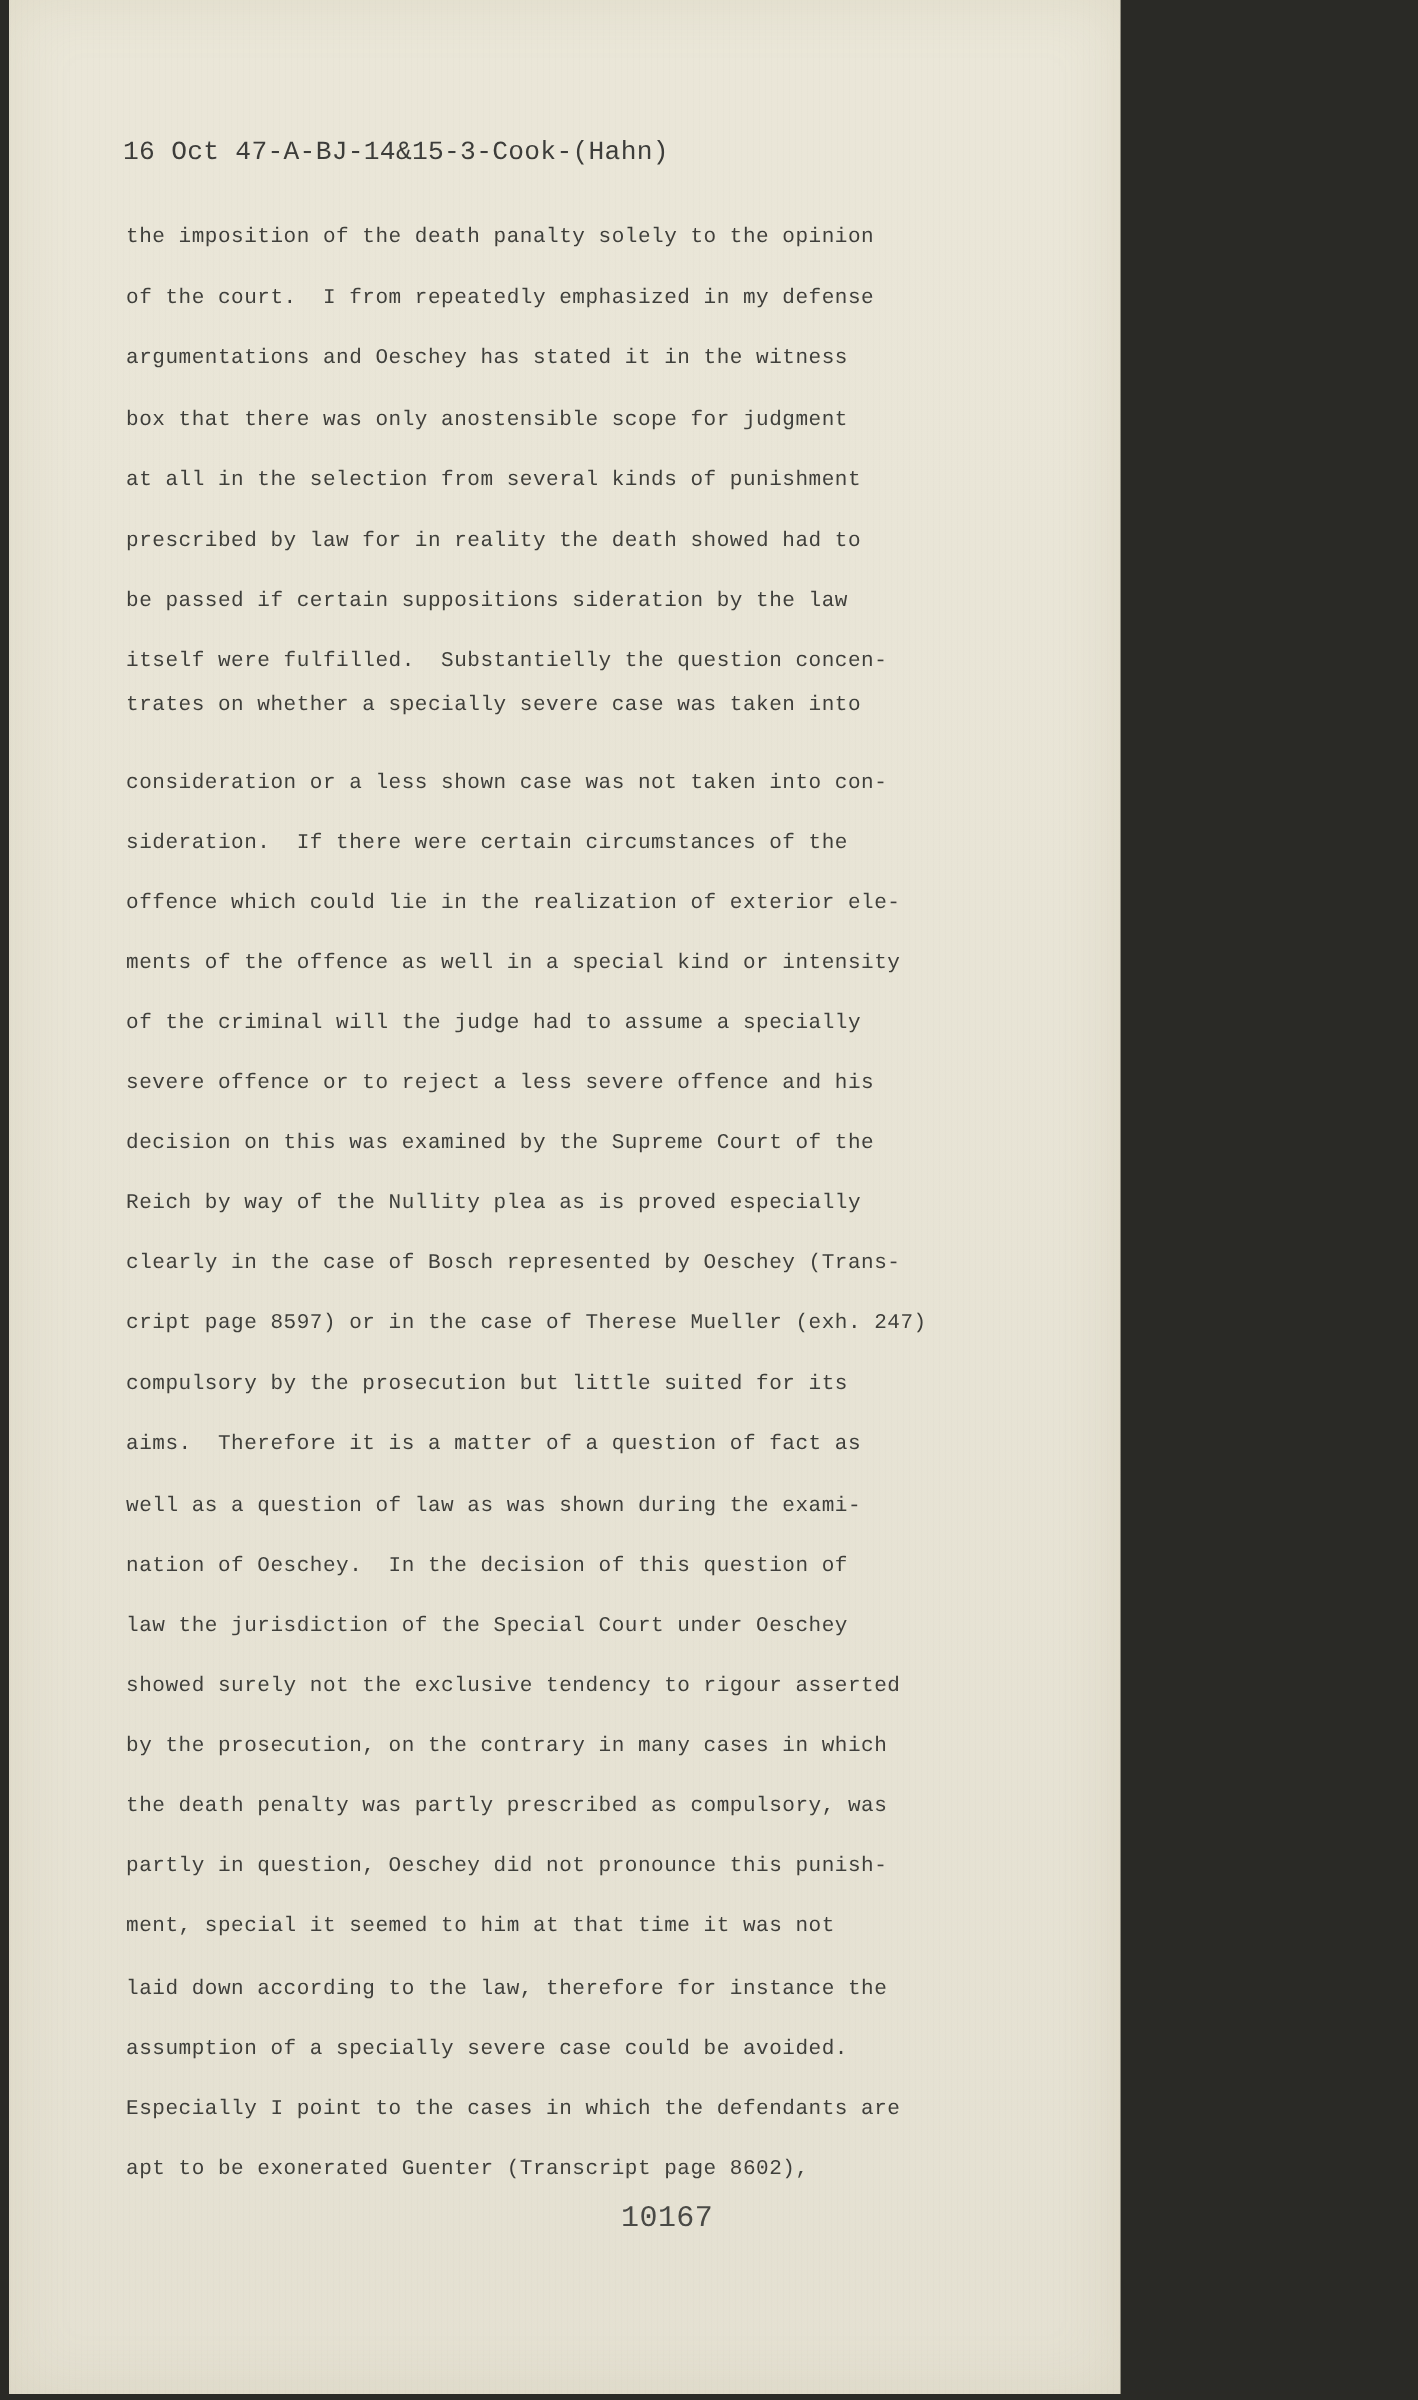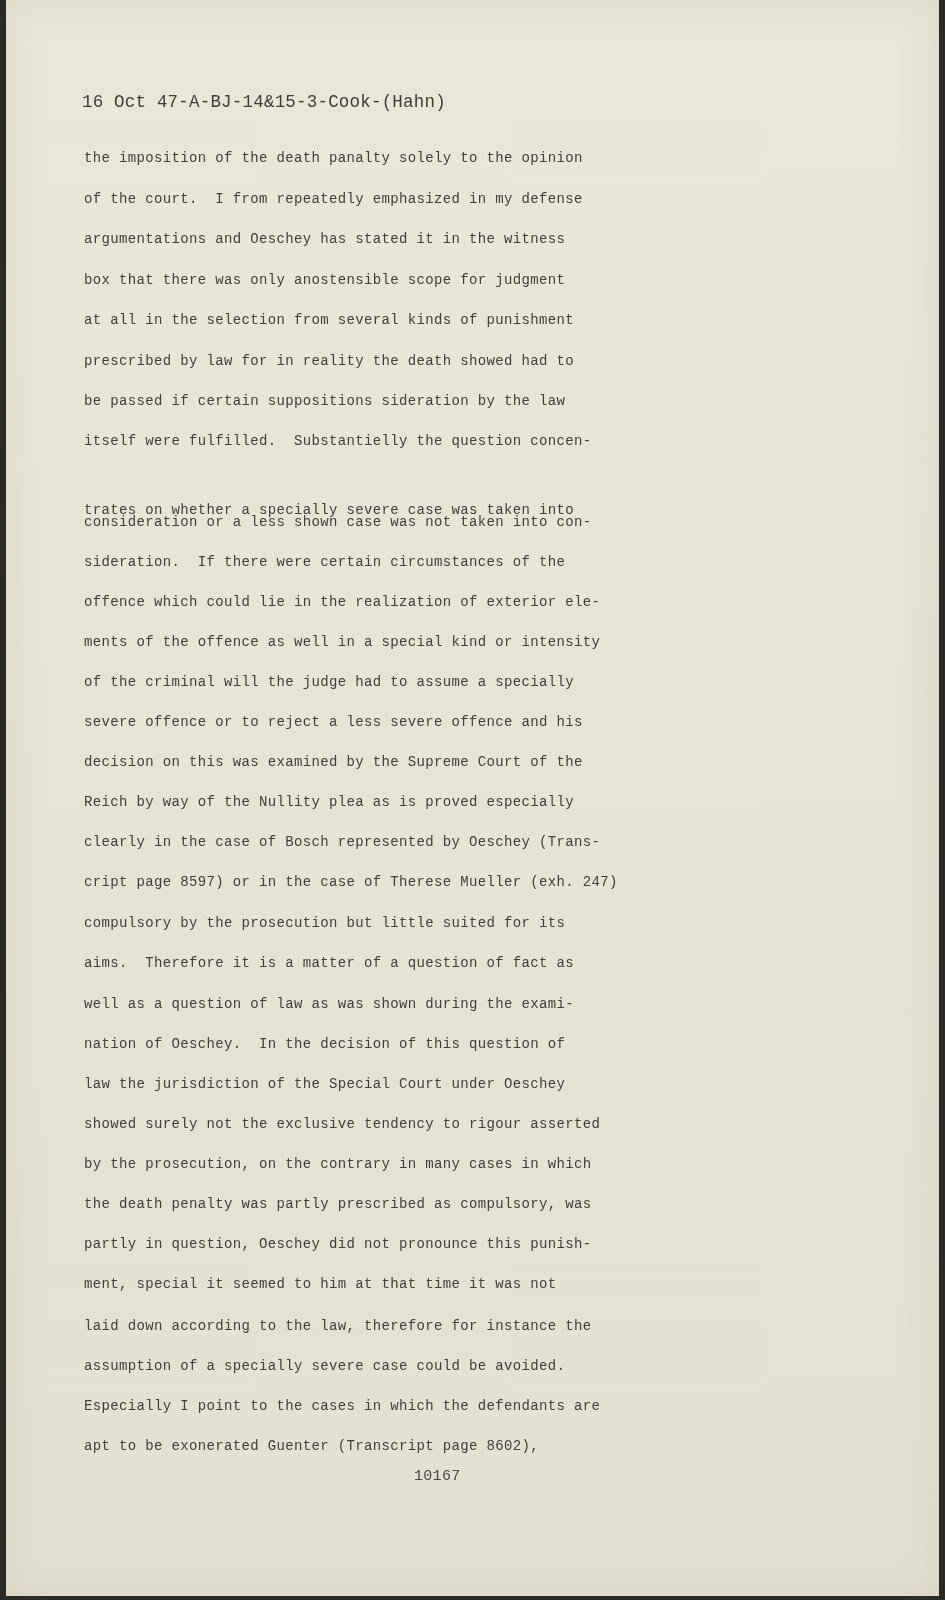--- a/index.html
+++ b/index.html
@@ -10,21 +10,21 @@
     body {
       width: 945px;
       height: 1600px;
       position: relative;
       overflow: hidden;
     }
     .page {
       position: absolute;
       left: 6px;
       top: 0;
-      width: 933px;
+      width: 741px;
       height: 1596px;
       background: #e9e5d6;
       background-image:
         linear-gradient(180deg, rgba(255,255,255,0.06) 0%, rgba(0,0,0,0.02) 100%),
         repeating-linear-gradient(90deg, rgba(0,0,0,0.012) 0px, rgba(0,0,0,0.012) 1px, transparent 1px, transparent 4px);
       box-shadow: inset 0 0 40px rgba(170,160,120,0.18);
     }
     .header {
       position: absolute;
       left: 76px;
@@ -49,21 +49,21 @@
       font-size: 14px;
       color: #3f3f3b;
       letter-spacing: 0.35px;
       white-space: pre;
     }
     .page-number {
       position: absolute;
       left: 408px;
       top: 1468px;
       font-family: "Liberation Mono", "DejaVu Sans Mono", monospace;
-      font-size: 15px;
+      font-size: 20px;
       color: #4a4a46;
       letter-spacing: 0.3px;
     }
   </style>
 </head>
 <body>
 
 <div class="page">
   <div class="header">
     <div>16 Oct 47-A-BJ-14&amp;15-3-Cook-(Hahn)</div>
@@ -71,21 +71,21 @@
 
   <div class="body-lines">
     <div class="line" style="top:150px">the imposition of the death panalty solely to the opinion</div>
     <div class="line" style="top:191px">of the court.  I from repeatedly emphasized in my defense</div>
     <div class="line" style="top:231px">argumentations and Oeschey has stated it in the witness</div>
     <div class="line" style="top:272px">box that there was only anostensible scope for judgment</div>
     <div class="line" style="top:312px">at all in the selection from several kinds of punishment</div>
     <div class="line" style="top:353px">prescribed by law for in reality the death showed had to</div>
     <div class="line" style="top:393px">be passed if certain suppositions sideration by the law</div>
     <div class="line" style="top:433px">itself were fulfilled.  Substantielly the question concen-</div>
-    <div class="line" style="top:502px">trates on whether a specially severe case was taken into</div>
+    <div class="line" style="top:462px">trates on whether a specially severe case was taken into</div>
     <div class="line" style="top:514px">consideration or a less shown case was not taken into con-</div>
     <div class="line" style="top:554px">sideration.  If there were certain circumstances of the</div>
     <div class="line" style="top:594px">offence which could lie in the realization of exterior ele-</div>
     <div class="line" style="top:634px">ments of the offence as well in a special kind or intensity</div>
     <div class="line" style="top:674px">of the criminal will the judge had to assume a specially</div>
     <div class="line" style="top:714px">severe offence or to reject a less severe offence and his</div>
     <div class="line" style="top:754px">decision on this was examined by the Supreme Court of the</div>
     <div class="line" style="top:794px">Reich by way of the Nullity plea as is proved especially</div>
     <div class="line" style="top:834px">clearly in the case of Bosch represented by Oeschey (Trans-</div>
     <div class="line" style="top:874px">cript page 8597) or in the case of Therese Mueller (exh. 247)</div>

